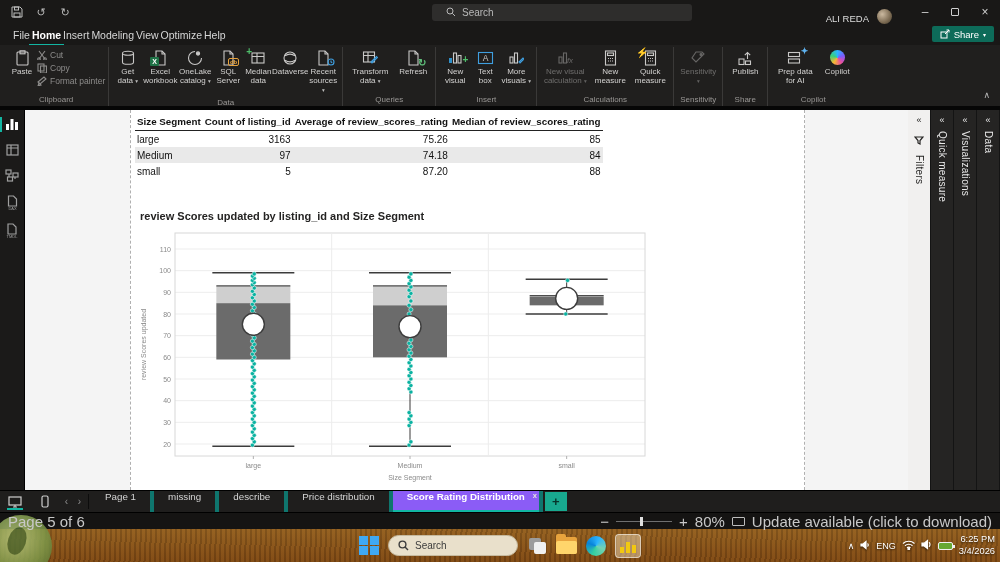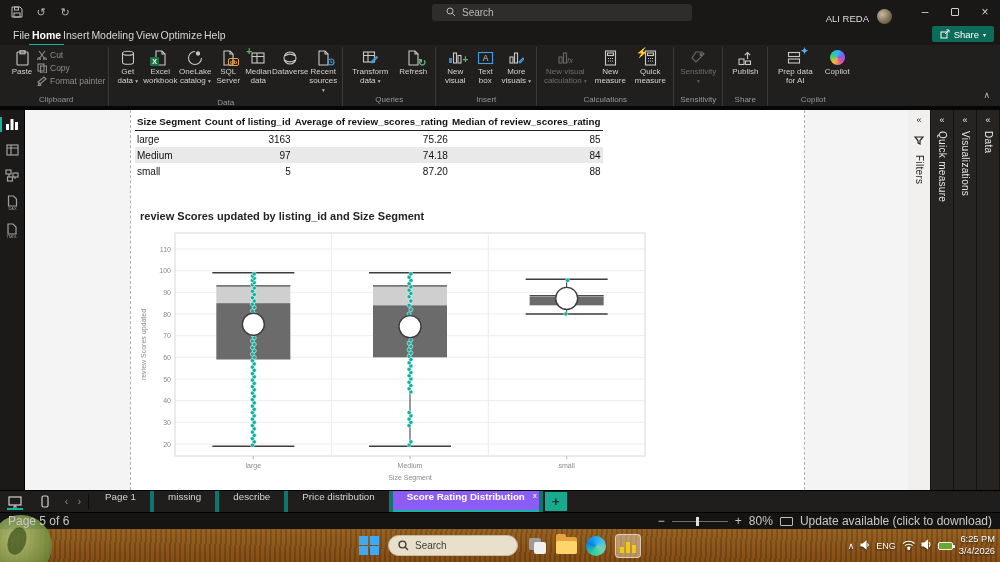--- a/index.html
+++ b/index.html
@@ -87,21 +87,21 @@
   .dev.active::after { content:""; position:absolute; left:7px; right:7px; bottom:2px; height:2px; background:#12b5a2; }
   .navarrow { width:13px; display:flex; align-items:center; justify-content:center; color:#8f8f8f; font-size:10px; }
   .tabsep { width:1px; background:#0c0c0c; margin:3px 2px; }
   .ptab { position:relative; display:flex; align-items:flex-start; padding:0 14px; border-right:4px solid #0f766e; }
   .ptab.active { background:#8b5cf6; color:#ffffff; font-weight:700; }
   .ptab.active::after { content:""; position:absolute; left:0; right:0; bottom:0; height:2px; background:#12b5a2; }
   .tab-close { position:absolute; top:0; right:2px; font-size:7.5px; color:#e3e3e3; }
   .addpage { width:22px; margin:1px 0 1px 2px; background:#18a98f; color:#06342b; display:flex; align-items:center; justify-content:center; font-size:13px; font-weight:700; }
 
   
-  .statusbar { height:17px; background:#151413; border-top:1px solid #000; display:flex; align-items:center; font-size:12px; color:#c8c8c8; padding:0 8px; }
+  .statusbar { height:17px; background:#151413; border-top:1px solid #000; display:flex; align-items:center; font-size:15px; color:#c8c8c8; padding:0 8px; }
   .sb-left { position:relative; z-index:6; }
   .sb-right { margin-left:auto; display:flex; align-items:center; gap:7px; position:relative; z-index:6; }
   .slider { display:flex; align-items:center; gap:0; }
   .slider .track { width:56px; height:1px; background:#6f6f6f; position:relative; }
   .slider .thumb { position:absolute; left:24px; top:-4px; width:3px; height:9px; background:#e0e0e0; }
   .fiticon { width:13px; height:9px; border:1px solid #bdbdbd; border-radius:1px; }
 
   
   .taskbar { position:relative; height:33px; background:linear-gradient(180deg,#8f5d1f,#7a4512); overflow:visible; }
   .taskbar::before { content:""; position:absolute; inset:0; background:repeating-linear-gradient(93deg, rgba(0,0,0,.10) 0 2px, rgba(255,180,80,.07) 2px 5px); }

